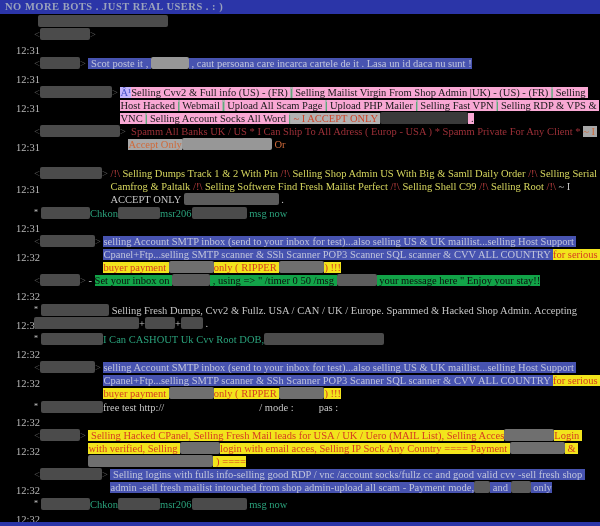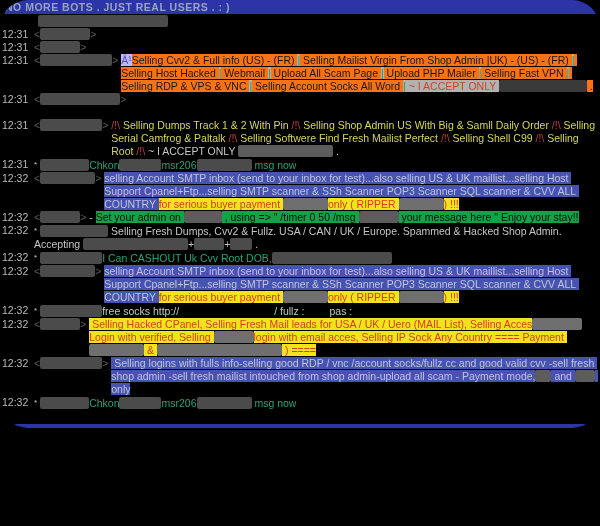--- a/index.html
+++ b/index.html
@@ -1,34 +1,34 @@
 <!DOCTYPE html>
 <html><head>
 <meta charset="utf-8">
 <style>
   html,body{margin:0;padding:0;background:#000;}
-  .screen{position:relative;width:600px;height:428px;background:#000;overflow:hidden;
-          font-family:Liberation Sans, sans-serif;font-size:10.5px;line-height:13px;border-radius:28px;}
+  .screen{position:relative;width:600px;height:526px;background:#000;overflow:hidden;
+          font-family:Liberation Serif, serif;font-size:10.5px;line-height:13px;}
   .titlebar{height:14px;line-height:14px;background:#2b35a8;color:#9ba3bd;
             font-weight:bold;padding-left:5px;white-space:nowrap;letter-spacing:.5px;}
   .blobrow{height:14px;padding-left:38px;display:flex;align-items:center;}
   .chat{position:absolute;top:28px;left:0;right:0;bottom:4px;overflow:hidden;}
   .chat-row{display:flex;align-items:flex-start;}
-  .ts{flex:none;width:34px;padding-left:2px;color:#b9b9b9;box-sizing:border-box;}
+  .ts{flex:none;width:34px;padding-left:16px;color:#b9b9b9;box-sizing:border-box;margin-top:16px;}
   .prefix{flex:none;white-space:pre;color:#5a5a5a;}
   .body{flex:1;min-width:0;white-space:pre-wrap;word-break:break-word;}
   .spacer{height:13px;}
   .redact{display:inline-block;height:12px;border-radius:2px;vertical-align:-2px;}
   .gap{display:inline-block;height:1px;}
   .star{color:#c9c9c9;font-size:8px;vertical-align:2px;margin-right:3px;}
   .sh-nick{background:#4b4b4b}.sh-mid{background:#5c5c5c}.sh-dark{background:#3a3a3a}
   .sh-light{background:#979797}.sh-inhl{background:#6f6f6f}
   .st-selLight{background:#a7adcc;color:#3847c0}
   .st-msgBlue{background:#4753b0;color:#c0c4dc}
-  .st-hlGray{background:#f97316;color:#181818}
+  .st-hlGray{background:#f9a8d4;color:#181818}
   .st-pipe{background:#b2b2b2;color:#1f9e4e}
   .st-accept{background:#b2b2b2;color:#cf4428}
   .st-sup{background:#c4b5fd;color:#4653c8}
   .st-darkRed{color:#9e3038}
   .st-hlOrange{background:#a8a8a8;color:#cf6a3a}
   .st-orange{color:#cf6a3a}
   .st-yellow{color:#d6d65e}
   .st-warn{color:#c04040}
   .st-white{color:#c6c6c6}
   .st-teal{color:#2aa17b}
@@ -47,66 +47,68 @@
     <span class="redact sh-nick" id="hdr-blob" style="width: 130px;"></span>
   </div>
   <div class="chat" id="chat">
       <div class="chat-row">
         <span class="ts">12:31</span>
         <span class="prefix"><span>&lt;</span><span class="redact sh-nick" style="width: 50px;"></span><span>&gt; </span></span>
       </div>
       <div class="chat-row">
         <span class="ts">12:31</span>
         <span class="prefix"><span>&lt;</span><span class="redact sh-nick" style="width: 40px;"></span><span>&gt; </span></span>
+        <div class="body"><span class="st-msgBlue"> Scot poste it , </span><span class="redact sh-light" style="width: 38px;"></span><span class="st-msgBlue"> , caut persoana care incarca cartele de it . Lasa un id daca nu sunt !</span></div>
       </div>
       <div class="chat-row">
         <span class="ts">12:31</span>
         <span class="prefix"><span>&lt;</span><span class="redact sh-nick" style="width: 72px;"></span><span>&gt; </span></span>
         <div class="body"><span class="st-sup">Â¹</span><span class="st-hlGray">Selling Cvv2 &amp; Full info (US) - (FR) </span><span class="st-pipe">|</span><span class="st-hlGray"> Selling Mailist Virgin From Shop Admin |UK) - (US) - (FR) </span><span class="st-pipe">|</span><span class="st-hlGray"> Selling Host Hacked </span><span class="st-pipe">|</span><span class="st-hlGray"> Webmail </span><span class="st-pipe">|</span><span class="st-hlGray"> Upload All Scam Page </span><span class="st-pipe">|</span><span class="st-hlGray"> Upload PHP Mailer </span><span class="st-pipe">|</span><span class="st-hlGray"> Selling Fast VPN </span><span class="st-pipe">|</span><span class="st-hlGray"> Selling RDP &amp; VPS &amp; VNC </span><span class="st-pipe">|</span><span class="st-hlGray"> Selling Account Socks All Word </span><span class="st-pipe">|</span><span class="st-accept"> ~ I ACCEPT ONLY </span><span class="redact sh-dark" style="width: 88px;"></span><span class="st-hlGray"> .</span></div>
       </div>
       <div class="chat-row">
         <span class="ts">12:31</span>
         <span class="prefix"><span>&lt;</span><span class="redact sh-nick" style="width: 80px;"></span><span>&gt; </span></span>
+        <div class="body"><span class="st-darkRed"> Spamm All Banks UK / US * I Can Ship To All Adress ( Europ - USA ) * Spamm Private For Any Client * </span><span class="st-hlOrange">~ I Accept Only</span><span class="redact sh-light" style="width: 90px;"></span><span class="st-orange"> Or</span></div>
       </div>
       <div class="spacer"></div>
       <div class="chat-row">
         <span class="ts">12:31</span>
         <span class="prefix"><span>&lt;</span><span class="redact sh-nick" style="width: 62px;"></span><span>&gt; </span></span>
         <div class="body"><span class="st-warn">/!\ </span><span class="st-yellow">Selling Dumps Track 1 &amp; 2 With Pin </span><span class="st-warn">/!\ </span><span class="st-yellow">Selling Shop Admin US With Big &amp; Samll Daily Order </span><span class="st-warn">/!\ </span><span class="st-yellow">Selling Serial Camfrog &amp; Paltalk </span><span class="st-warn">/!\ </span><span class="st-yellow">Selling Softwere Find Fresh Mailist Perfect </span><span class="st-warn">/!\ </span><span class="st-yellow">Selling Shell C99 </span><span class="st-warn">/!\ </span><span class="st-yellow">Selling Root </span><span class="st-warn">/!\ </span><span class="st-white">~ I ACCEPT ONLY </span><span class="redact sh-mid" style="width: 95px;"></span><span class="st-white"> .</span></div>
       </div>
       <div class="chat-row">
         <span class="ts">12:31</span>
         <div class="body"><span class="star">*</span><span class="redact sh-nick" style="width: 49px;"></span><span class="st-teal">Chkon</span><span class="redact sh-nick" style="width: 42px;"></span><span class="st-teal">msr206</span><span class="redact sh-nick" style="width: 55px;"></span><span class="st-teal"> msg now</span></div>
       </div>
       <div class="chat-row">
         <span class="ts">12:32</span>
         <span class="prefix"><span>&lt;</span><span class="redact sh-nick" style="width: 55px;"></span><span>&gt; </span></span>
         <div class="body"><span class="st-msgBlue">selling Account SMTP inbox (send to your inbox for test)...also selling US &amp; UK maillist...selling Host Support Cpanel+Ftp...selling SMTP scanner &amp; SSh Scanner POP3 Scanner SQL scanner &amp; CVV ALL COUNTRY </span><span class="st-yb">for serious buyer payment </span><span class="redact sh-inhl" style="width: 45px;"></span><span class="st-yb">only ( RIPPER </span><span class="redact sh-inhl" style="width: 45px;"></span><span class="st-yb">) !!!</span></div>
       </div>
       <div class="chat-row">
         <span class="ts">12:32</span>
         <span class="prefix"><span>&lt;</span><span class="redact sh-nick" style="width: 40px;"></span><span>&gt; </span></span>
-        <div class="body"><span class="st-white">- </span><span class="st-gb">Set your admin on </span><span class="redact sh-mid" style="width: 38px;"></span><span class="st-gb"> , using =&gt; " /timer 0 50 /msg </span><span class="redact sh-mid" style="width: 40px;"></span><span class="st-gb"> your message here " Enjoy your stay!!</span></div>
+        <div class="body"><span class="st-white">- </span><span class="st-gb">Set your inbox on </span><span class="redact sh-mid" style="width: 38px;"></span><span class="st-gb"> , using =&gt; " /timer 0 50 /msg </span><span class="redact sh-mid" style="width: 40px;"></span><span class="st-gb"> your message here " Enjoy your stay!!</span></div>
       </div>
       <div class="chat-row">
         <span class="ts">12:32</span>
         <div class="body"><span class="star">*</span><span class="redact sh-nick" style="width: 68px;"></span><span class="st-white"> Selling Fresh Dumps, Cvv2 &amp; Fullz. USA / CAN / UK / Europe. Spammed &amp; Hacked Shop Admin. Accepting </span><span class="redact sh-nick" style="width: 105px;"></span><span class="st-white">+</span><span class="redact sh-nick" style="width: 30px;"></span><span class="st-white">+</span><span class="redact sh-nick" style="width: 22px;"></span><span class="st-white"> .</span></div>
       </div>
       <div class="chat-row">
         <span class="ts">12:32</span>
         <div class="body"><span class="star">*</span><span class="redact sh-nick" style="width: 62px;"></span><span class="st-teal">I Can CASHOUT Uk Cvv Root DOB,</span><span class="redact sh-nick" style="width: 120px;"></span></div>
       </div>
       <div class="chat-row">
         <span class="ts">12:32</span>
         <span class="prefix"><span>&lt;</span><span class="redact sh-nick" style="width: 55px;"></span><span>&gt; </span></span>
         <div class="body"><span class="st-msgBlue">selling Account SMTP inbox (send to your inbox for test)...also selling US &amp; UK maillist...selling Host Support Cpanel+Ftp...selling SMTP scanner &amp; SSh Scanner POP3 Scanner SQL scanner &amp; CVV ALL COUNTRY </span><span class="st-yb">for serious buyer payment </span><span class="redact sh-inhl" style="width: 45px;"></span><span class="st-yb">only ( RIPPER </span><span class="redact sh-inhl" style="width: 45px;"></span><span class="st-yb">) !!!</span></div>
       </div>
       <div class="chat-row">
         <span class="ts">12:32</span>
-        <div class="body"><span class="star">*</span><span class="redact sh-nick" style="width: 62px;"></span><span class="st-white">free socks http://</span><span class="gap" style="width: 95px;"></span><span class="st-white">/ fullz :</span><span class="gap" style="width: 25px;"></span><span class="st-white">pas :</span></div>
+        <div class="body"><span class="star">*</span><span class="redact sh-nick" style="width: 62px;"></span><span class="st-white">free test http://</span><span class="gap" style="width: 95px;"></span><span class="st-white">/ mode :</span><span class="gap" style="width: 25px;"></span><span class="st-white">pas :</span></div>
       </div>
       <div class="chat-row">
         <span class="ts">12:32</span>
         <span class="prefix"><span>&lt;</span><span class="redact sh-nick" style="width: 40px;"></span><span>&gt; </span></span>
         <div class="body"><span class="st-yb"> Selling Hacked CPanel, Selling Fresh Mail leads for USA / UK / Uero (MAIL List), Selling Acces</span><span class="redact sh-inhl" style="width: 50px;"></span><span class="st-yb">Login with verified, Selling </span><span class="redact sh-inhl" style="width: 40px;"></span><span class="st-yb">login with email acces, Selling IP Sock Any Country ==== Payment </span><span class="redact sh-inhl" style="width: 55px;"></span><span class="st-yb"> &amp; </span><span class="redact sh-inhl" style="width: 125px;"></span><span class="st-yb"> ) ====</span></div>
       </div>
       <div class="chat-row">
         <span class="ts">12:32</span>
         <span class="prefix"><span>&lt;</span><span class="redact sh-nick" style="width: 62px;"></span><span>&gt; </span></span>
         <div class="body"><span class="st-msgBlue"> Selling logins with fulls info-selling good RDP / vnc /account socks/fullz cc and good valid cvv -sell fresh shop admin -sell fresh mailist intouched from shop admin-upload all scam - Payment mode,</span><span class="redact sh-mid" style="width: 16px;"></span><span class="st-msgBlue"> and </span><span class="redact sh-mid" style="width: 20px;"></span><span class="st-msgBlue"> only</span></div>

